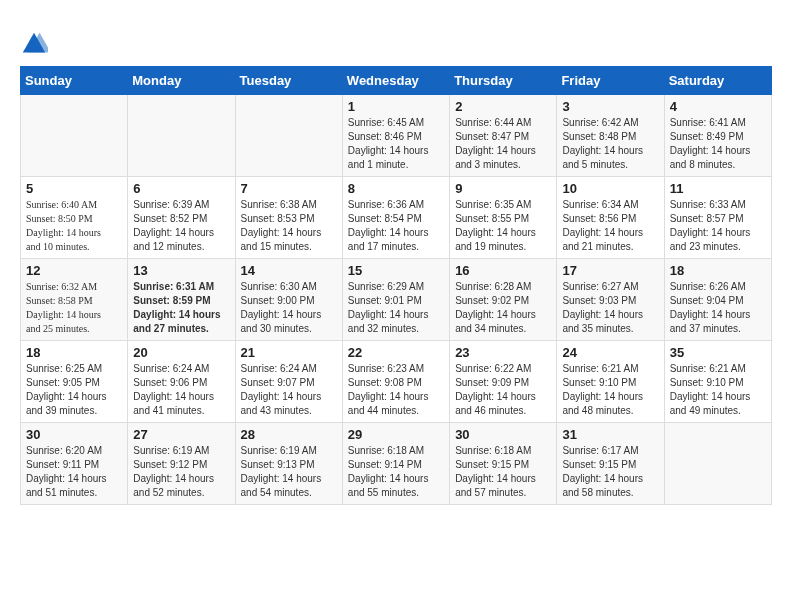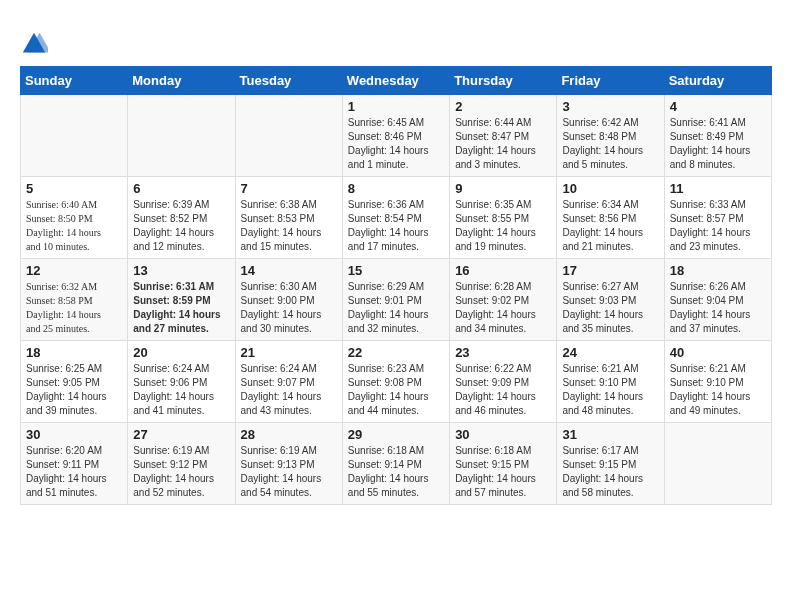--- a/index.html
+++ b/index.html
@@ -305,21 +305,21 @@
 and 46 minutes.</div>
           </td>
           <td>
             <span class="day-number">24</span>
             <div class="cell-text" style="white-space: pre-line;">Sunrise: 6:21 AM
 Sunset: 9:10 PM
 Daylight: 14 hours
 and 48 minutes.</div>
           </td>
           <td>
-            <span class="day-number">40</span>
+            <span class="day-number">35</span>
             <div class="cell-text" style="white-space: pre-line;">Sunrise: 6:21 AM
 Sunset: 9:10 PM
 Daylight: 14 hours
 and 49 minutes.</div>
           </td>
         </tr>
         <tr>
           <td>
             <span class="day-number">30</span>
             <div class="cell-text" style="white-space: pre-line;">Sunrise: 6:20 AM

